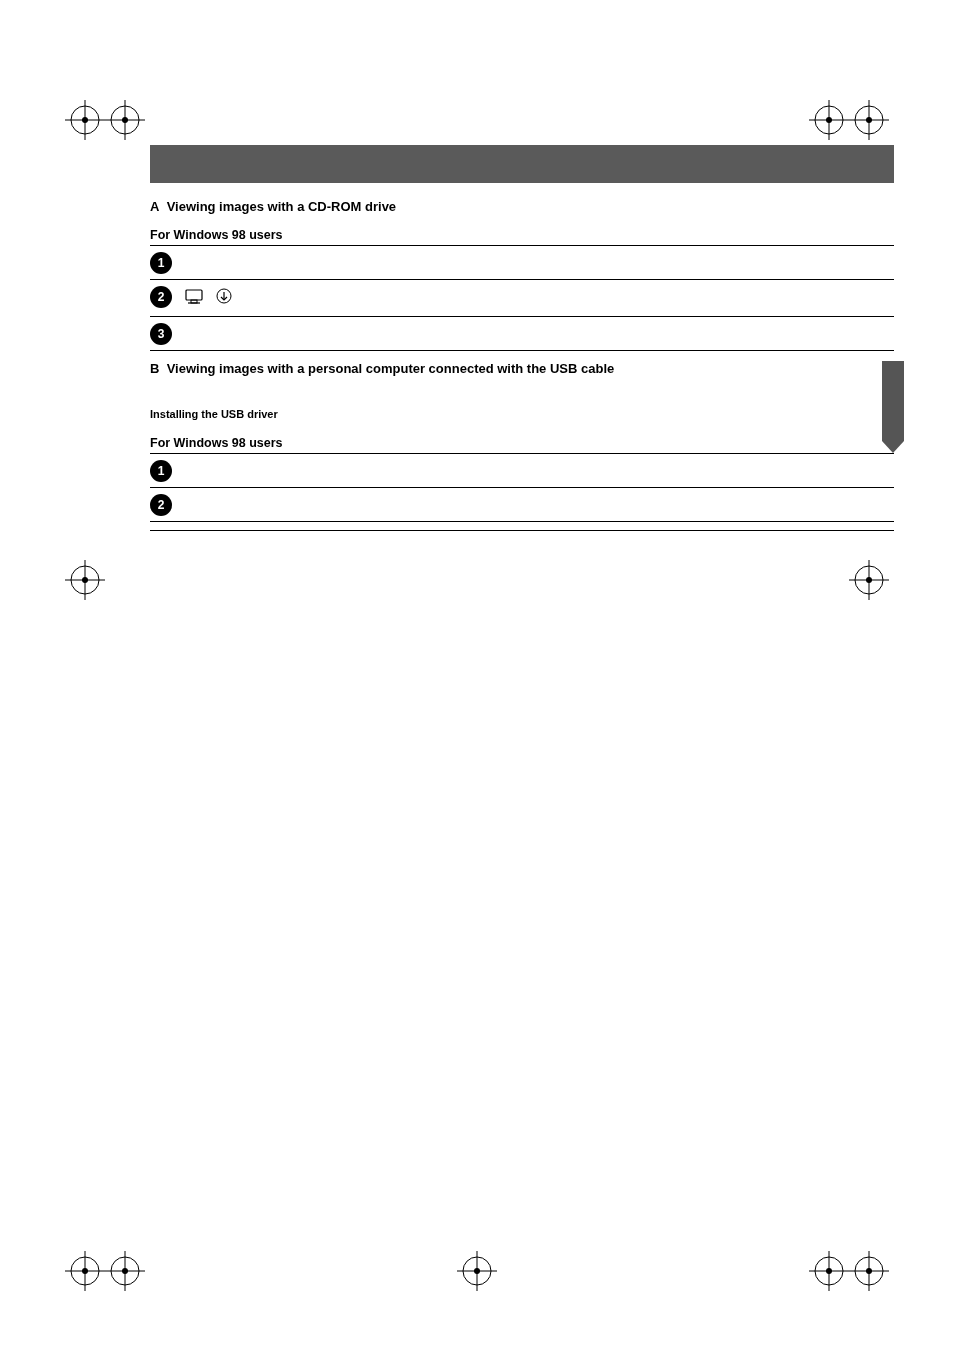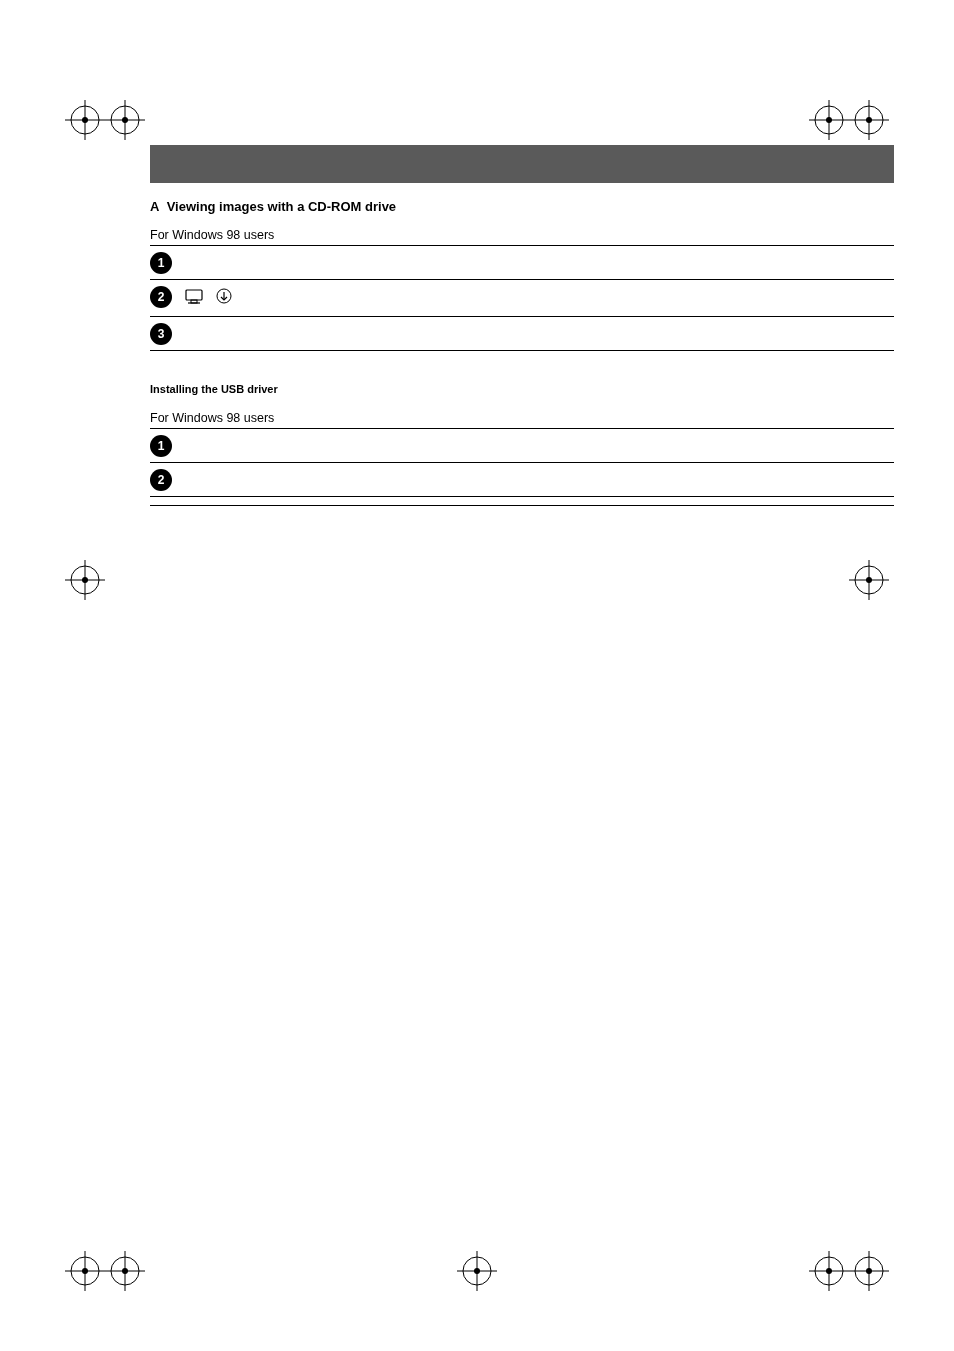--- a/index.html
+++ b/index.html
@@ -77,21 +77,21 @@
       font-weight: bold;
       margin-bottom: 14px;
     }
 
     .section-label {
       font-weight: bold;
     }
 
     
     .subsection-heading {
-      font-weight: normal;
+      font-weight: bold;
       font-size: 12.5px;
       border-bottom: 1px solid #000;
       padding-bottom: 3px;
       margin-bottom: 0;
     }
 
     
     .step-row {
       display: flex;
       align-items: flex-start;
@@ -316,20 +316,30 @@
           </svg>
         </span>
       </div>
     </div>
 
     <div class="step-row">
       <div class="step-number">3</div>
       <div class="step-content"></div>
     </div>
 
+    <div class="section-b-container">
+
+      <div class="side-tab"></div>
+      <div class="side-tab-arrow"></div>
+
+      <div class="section-heading-b">
+        <span class="section-label">B</span>&nbsp;
+        <span>Viewing images with a personal computer connected with the USB cable</span>
+      </div>
+    </div>
 
     <div class="usb-section">
 
       <div class="usb-heading">Installing the USB driver</div>
 
       <div class="subsection-heading">For Windows 98 users</div>
 
       <div class="step-row">
         <div class="step-number">1</div>
         <div class="step-content"></div>

